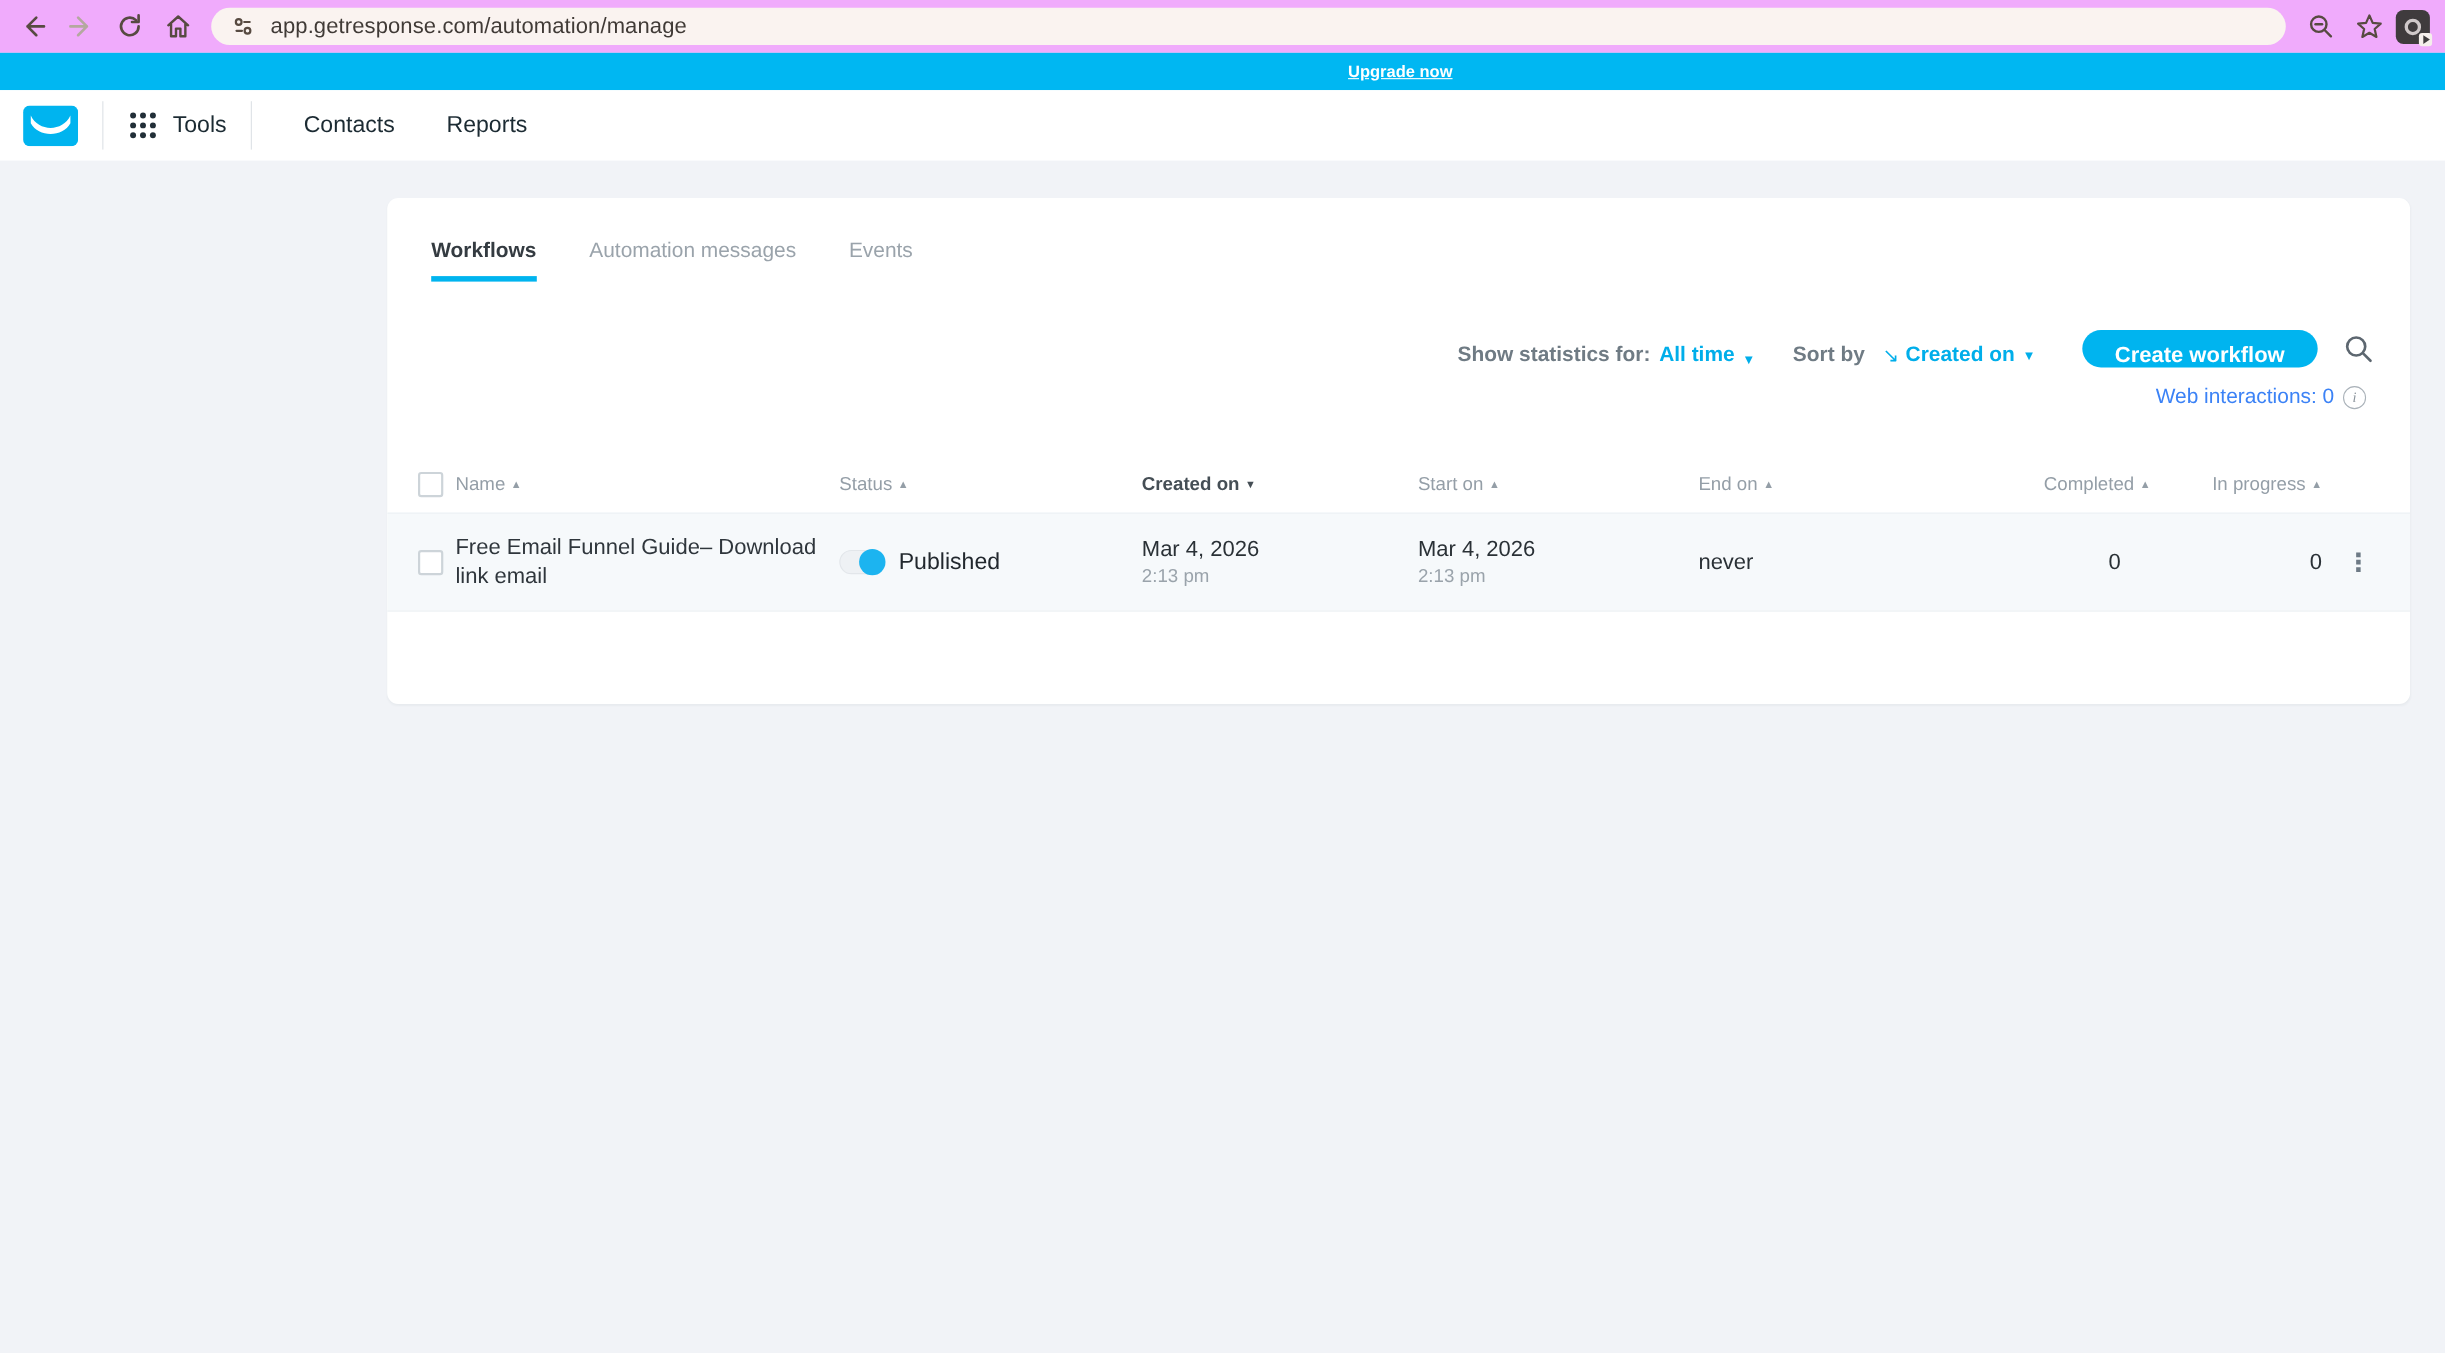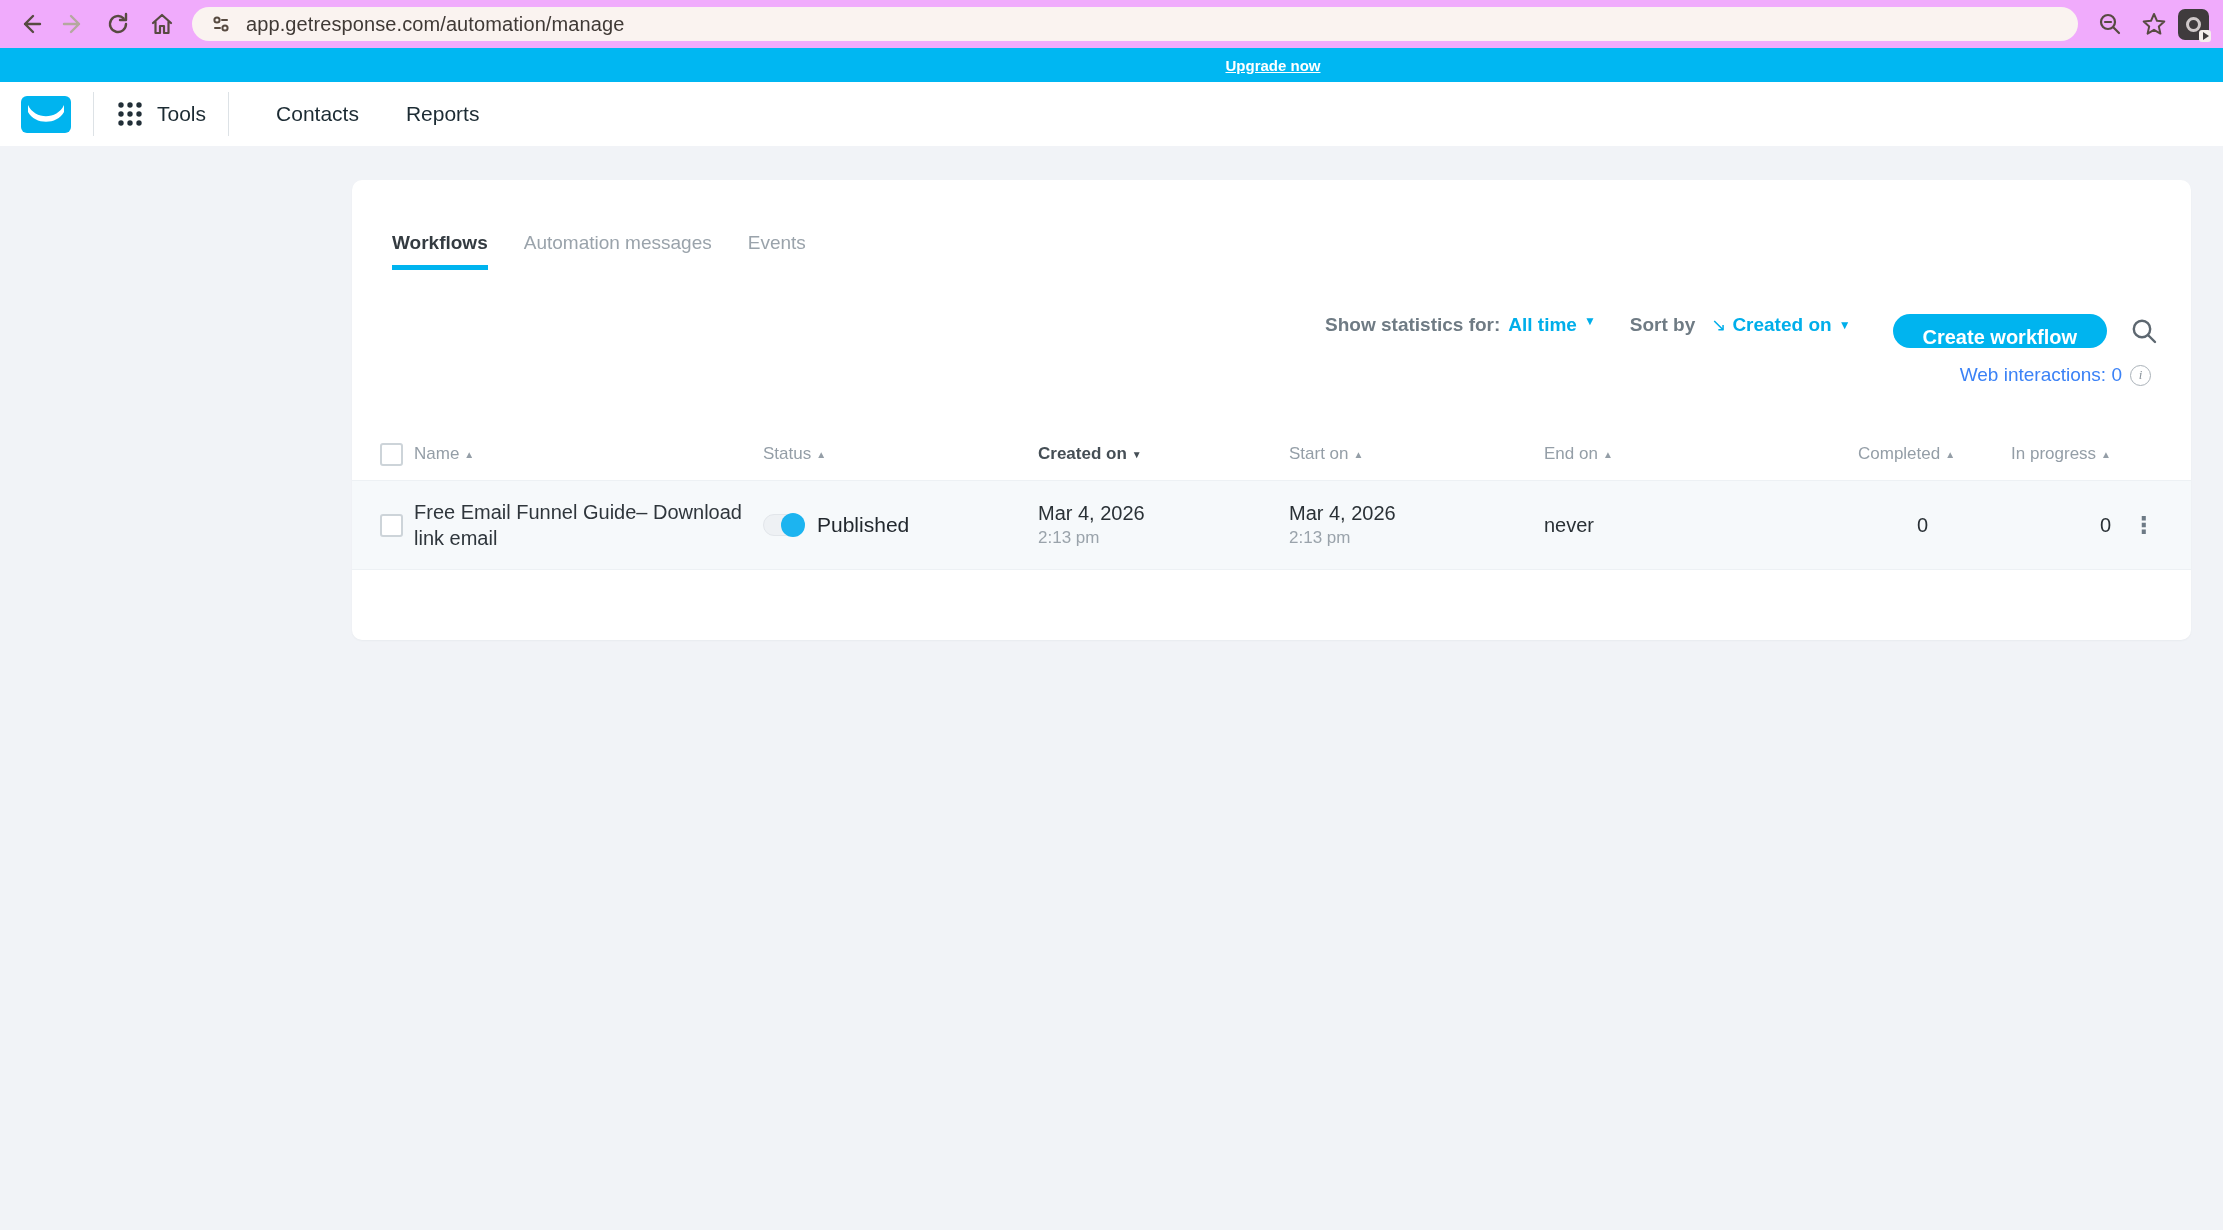--- a/index.html
+++ b/index.html
@@ -35,26 +35,26 @@
   .nav-item { font-size:21px; font-weight:400; color:#1c2b33; cursor:pointer; }
   .tools { display:flex; align-items:center; gap:13px; }
   .nav-links { display:flex; gap:47px; margin-left:25px;justify-content:space-between; }
 
   
   .page { height:1084px; background:#f1f3f7; padding-top:34px; }
   .card { margin-left:352px; width:1839px; height:460px; background:#fff;
     border-radius:10px; box-shadow:0 1px 2px rgba(20,40,60,0.04); overflow:hidden; }
 
   
-  .tabs { display:flex; gap:36px; padding:52px 0 0 40px; }
+  .tabs { display:flex; gap:48px; padding:38px 0 0 40px; }
   .tab { font-size:19px; color:#9aa3ab; padding-bottom:11px; border-bottom:5px solid transparent; cursor:pointer; }
   .tab.active { color:#343b41; font-weight:700; border-bottom-color:#00b4ef; }
 
   
-  .controls { margin-top:44px; display:flex; align-items:flex-start; justify-content:flex-end;
+  .controls { margin-top:44px; display:flex; align-items:flex-end; justify-content:flex-end;
     padding-right:30px; }
   .ctl-label { font-size:19px; font-weight:700; color:#6f7b84; }
   .ctl-link { font-size:19px; font-weight:700; color:#00aeea; cursor:pointer; margin-left:8px; }
   .caret { font-size:12px; color:#00aeea; margin-left:7px; vertical-align:2px; cursor:pointer; }
   .arrow-se { font-size:18px; color:#00aeea; margin:0 6px 0 16px; }
   .sort-group { margin-left:34px; display:flex; align-items:center; }
   .create-btn { margin-left:42px; height:34px; padding:12px 30px; border:none; border-radius:21px;
     background:#00b4ef; color:#fff; font-size:20px; font-weight:700;
     font-family:inherit; cursor:pointer; }
   .search-btn { margin-left:20px; width:34px; height:34px; display:flex; align-items:center;

